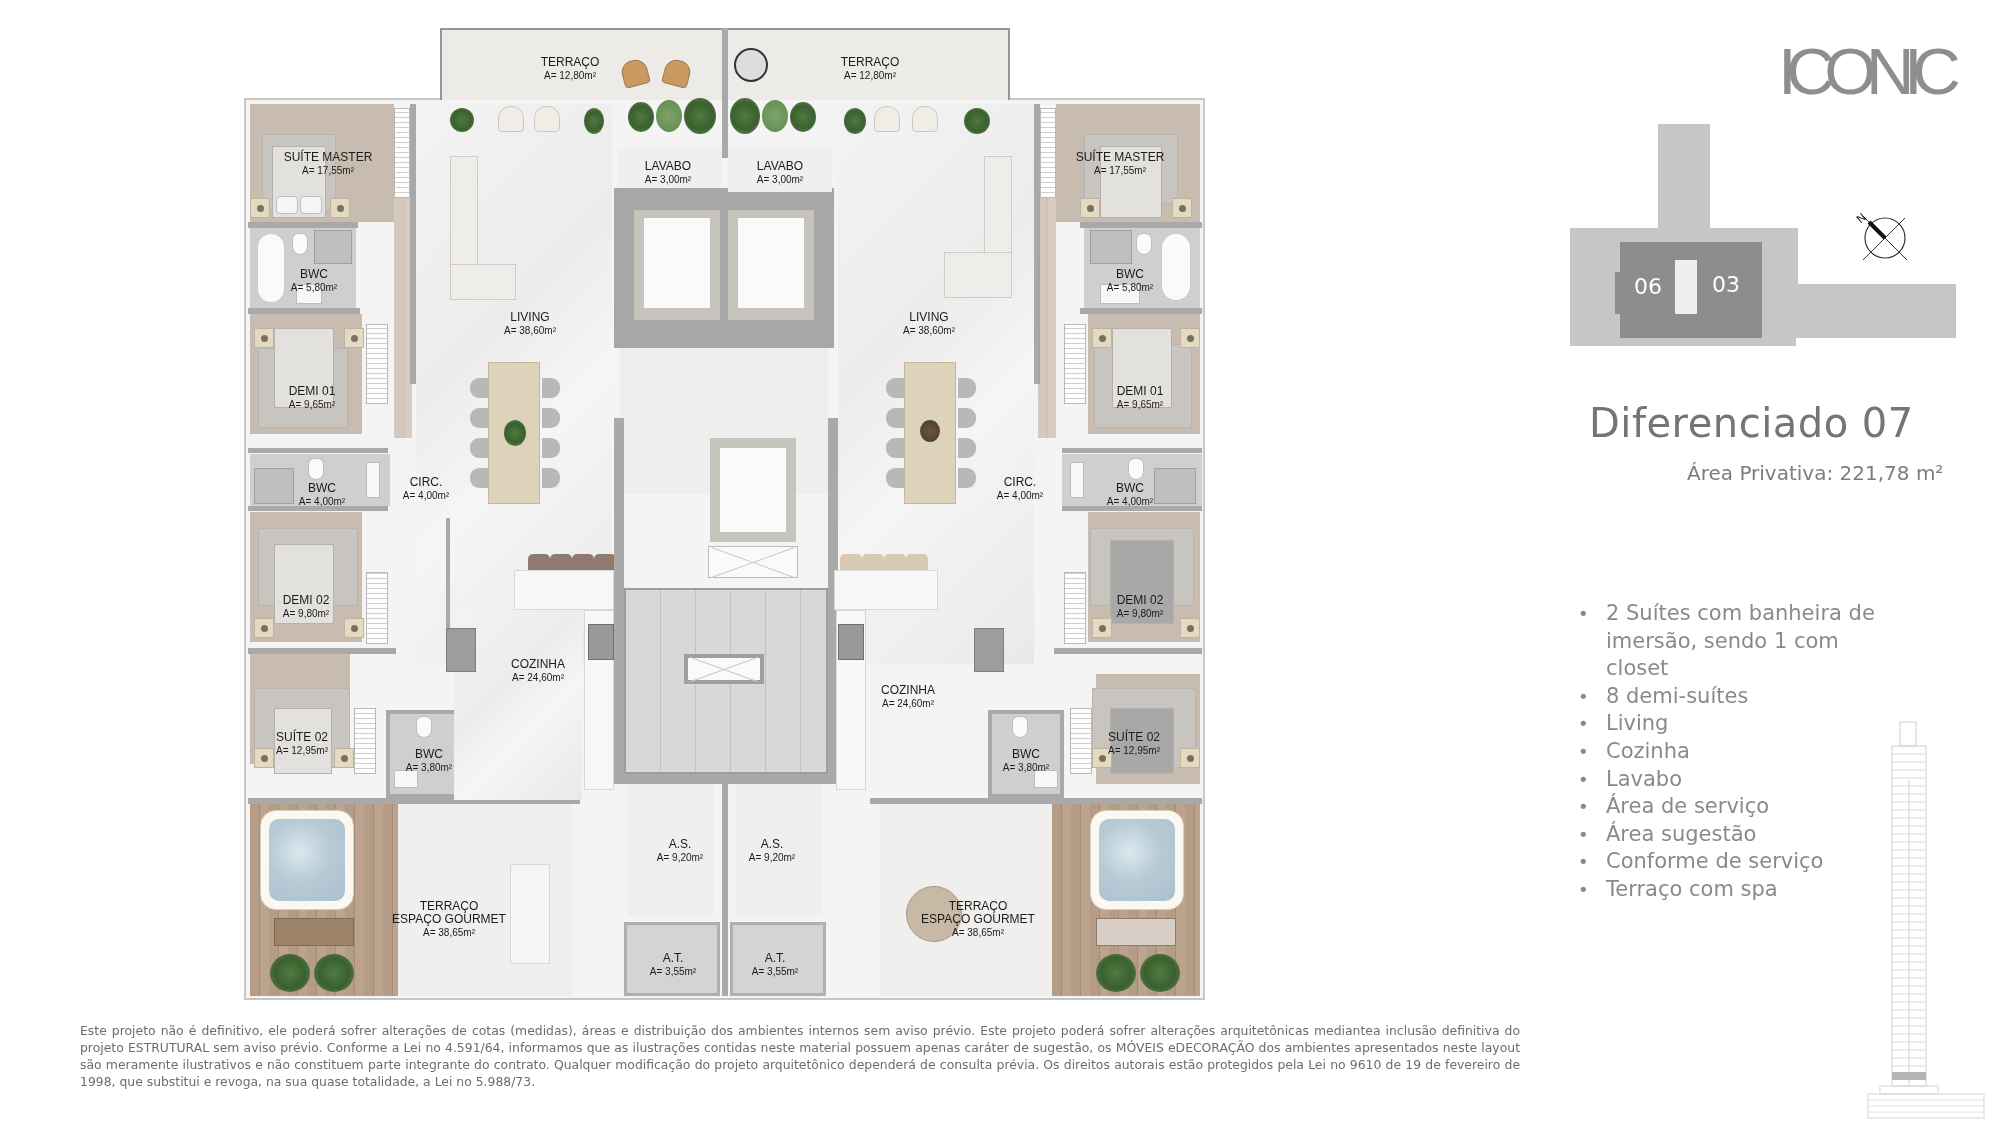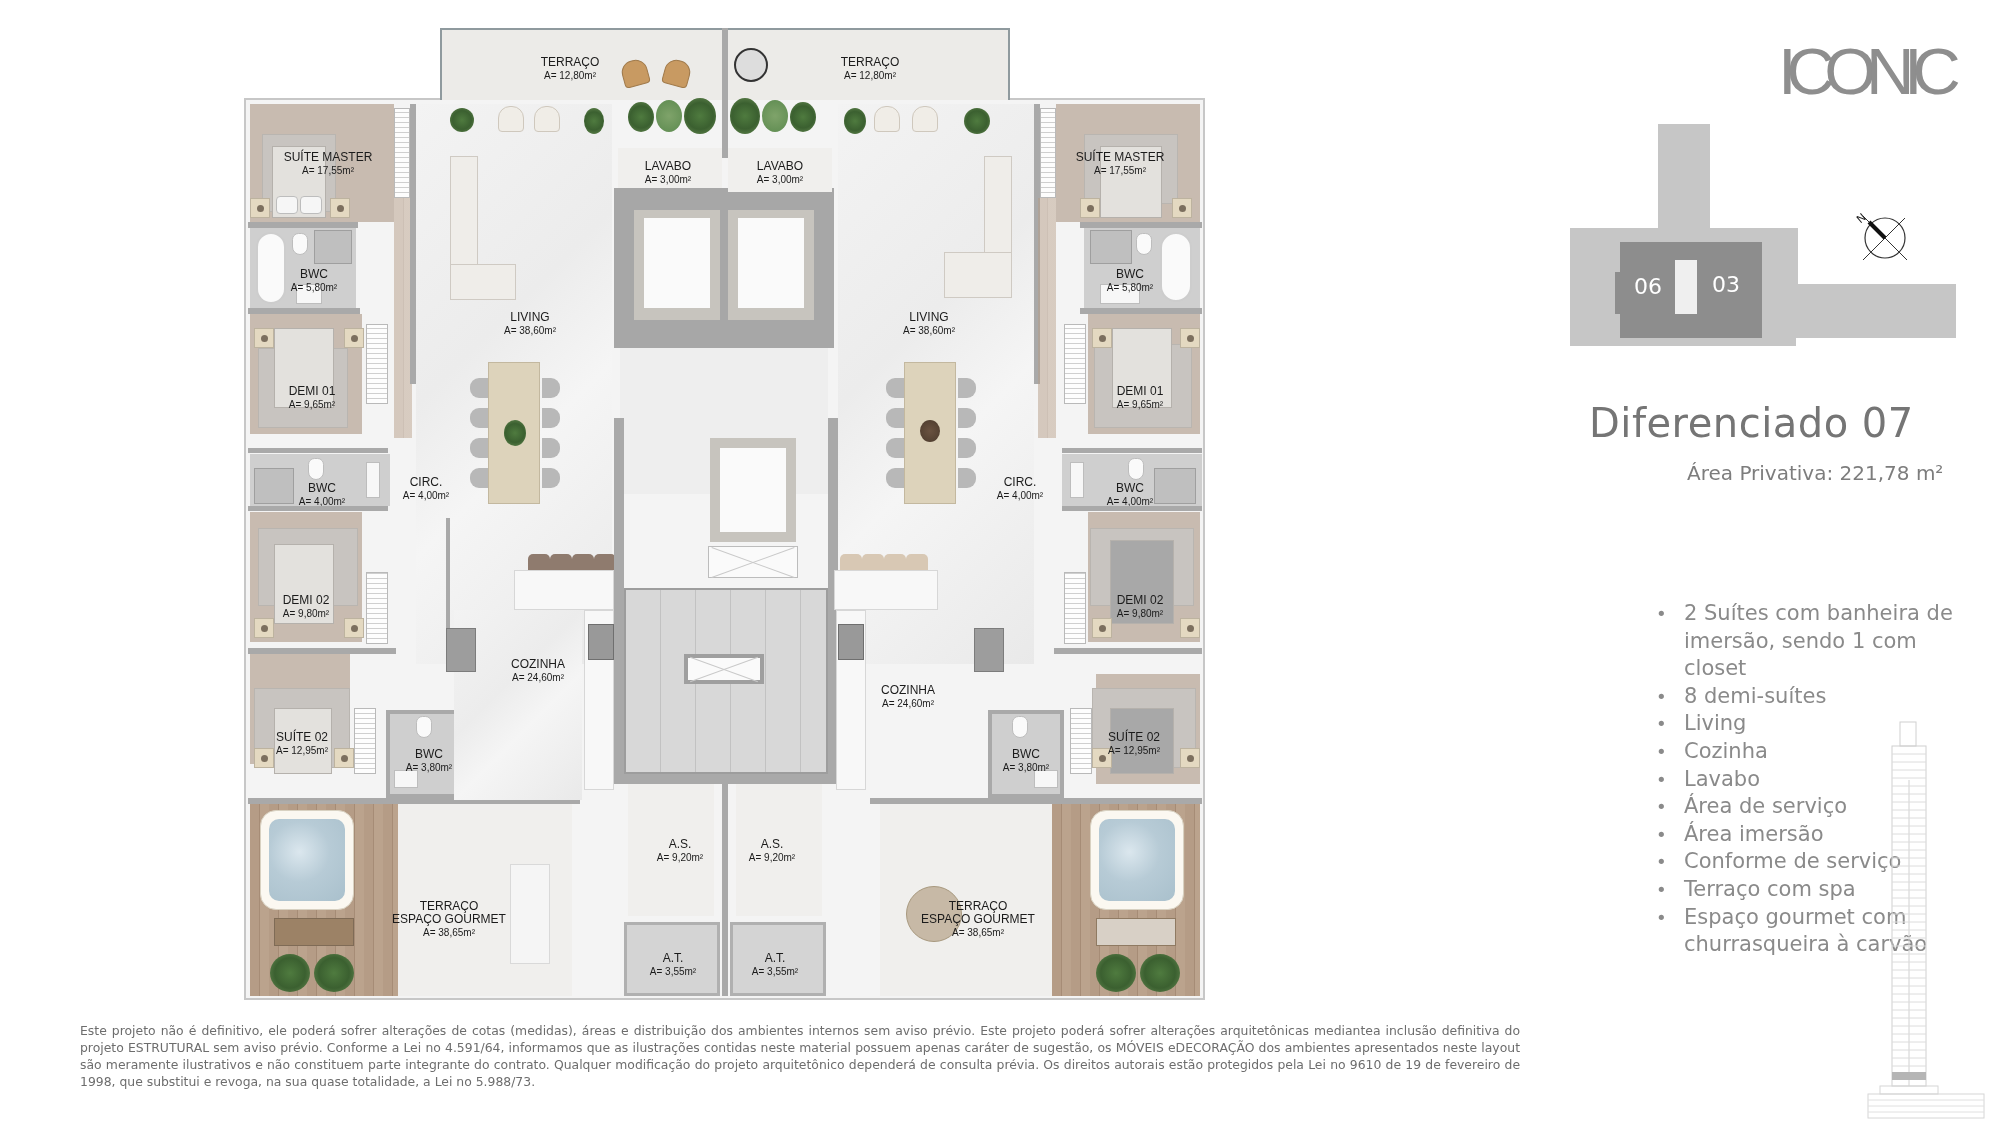--- a/index.html
+++ b/index.html
@@ -50,21 +50,21 @@
   .logo { position: absolute; left: 1778px; top: 44px; width: 182px; height: 56px; }
   .logo-text { position:absolute; left:0; top:0; font-family: "Liberation Sans", sans-serif; font-size: 64px; line-height: 56px; letter-spacing: -10px; font-weight: 300; color: #8e8e8e; transform: scaleX(1.05); transform-origin: left; }
   .keyplan { position: absolute; left: 1570px; top: 120px; width: 370px; height: 240px; }
   .kp { position: absolute; background: #c6c6c6; }
   .kp-unit { position: absolute; background: #8d8d8d; }
   .kp-core { position: absolute; background: #efefef; }
   .kp-num { position: absolute; color: #ffffff; font-size: 22px; font-family: "DejaVu Sans", sans-serif; }
   .compass { position: absolute; left: 1855px; top: 210px; width: 52px; height: 52px; }
   .title { position: absolute; left: 1589px; top: 400px; font-family: "DejaVu Sans", sans-serif; font-size: 40px; color: #757575; letter-spacing: 0.5px; }
   .subtitle { position: absolute; left: 1687px; top: 461px; font-family: "DejaVu Sans", sans-serif; font-size: 20px; color: #7d7d7d; }
-  .features { position: absolute; left: 1656px; top: 600px; width: 300px; list-style: none; font-family: "DejaVu Sans", sans-serif; font-size: 21px; line-height: 27.6px; color: #8a8a8a; }
+  .features { position: absolute; left: 1578px; top: 600px; width: 300px; list-style: none; font-family: "DejaVu Sans", sans-serif; font-size: 21px; line-height: 27.6px; color: #8a8a8a; }
   .features li { position: relative; padding-left: 28px; }
   .features li::before { content: "•"; position: absolute; left: 0; top: 0; font-size: 18px; color: #8a8a8a; }
   .tower { position: absolute; left: 1866px; top: 720px; width: 120px; height: 400px; }
 
   .disclaimer { position: absolute; left: 80px; top: 1022px; width: 1440px; font-family: "DejaVu Sans", sans-serif; font-size: 12.4px; line-height: 17px; color: #6d6d6d; text-align: justify; text-align-last: left; }
 </style>
 </head>
 <body>
 
 <div class="plan">
@@ -350,24 +350,23 @@
 <div class="title">Diferenciado 07</div>
 <div class="subtitle">Área Privativa: 221,78 m²</div>
 
 <ul class="features">
   <li>2 Suítes com banheira de imersão, sendo 1 com closet</li>
   <li>8 demi-suítes</li>
   <li>Living</li>
   <li>Cozinha</li>
   <li>Lavabo</li>
   <li>Área de serviço</li>
-  <li>Área imersão</li>
+  <li>Área sugestão</li>
   <li>Conforme de serviço</li>
   <li>Terraço com spa</li>
-  <li>Espaço gourmet com churrasqueira à carvão</li>
 </ul>
 
 <div class="tower">
   <svg width="120" height="400" viewBox="0 0 120 400">
     <rect x="34" y="2" width="16" height="24" fill="none" stroke="#d0d0d0"></rect>
     <rect x="26" y="26" width="34" height="340" fill="none" stroke="#d0d0d0"></rect>
     <line x1="43" y1="60" x2="43" y2="366" stroke="#d0d0d0"></line>
     <g stroke="#dcdcdc">
       <line x1="26" y1="34" x2="60" y2="34"></line>
         <line x1="26" y1="42" x2="60" y2="42"></line>

